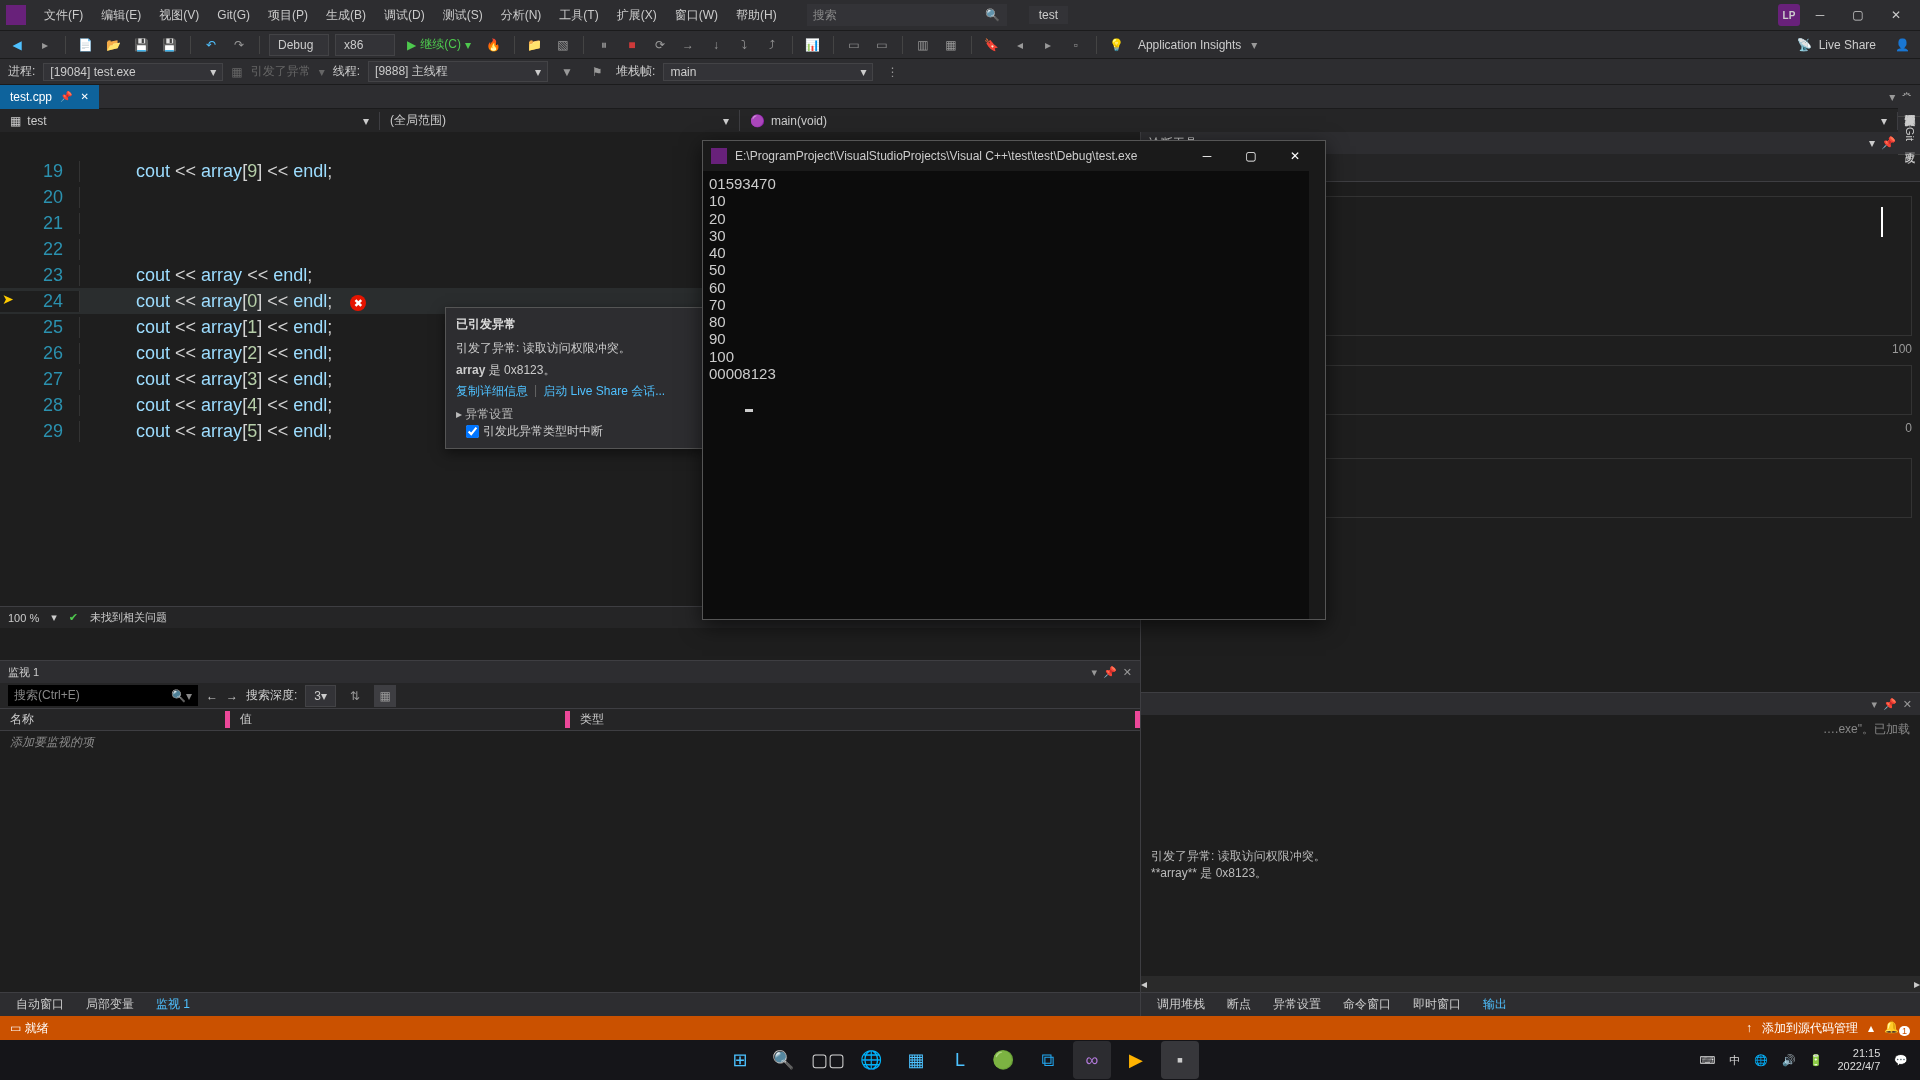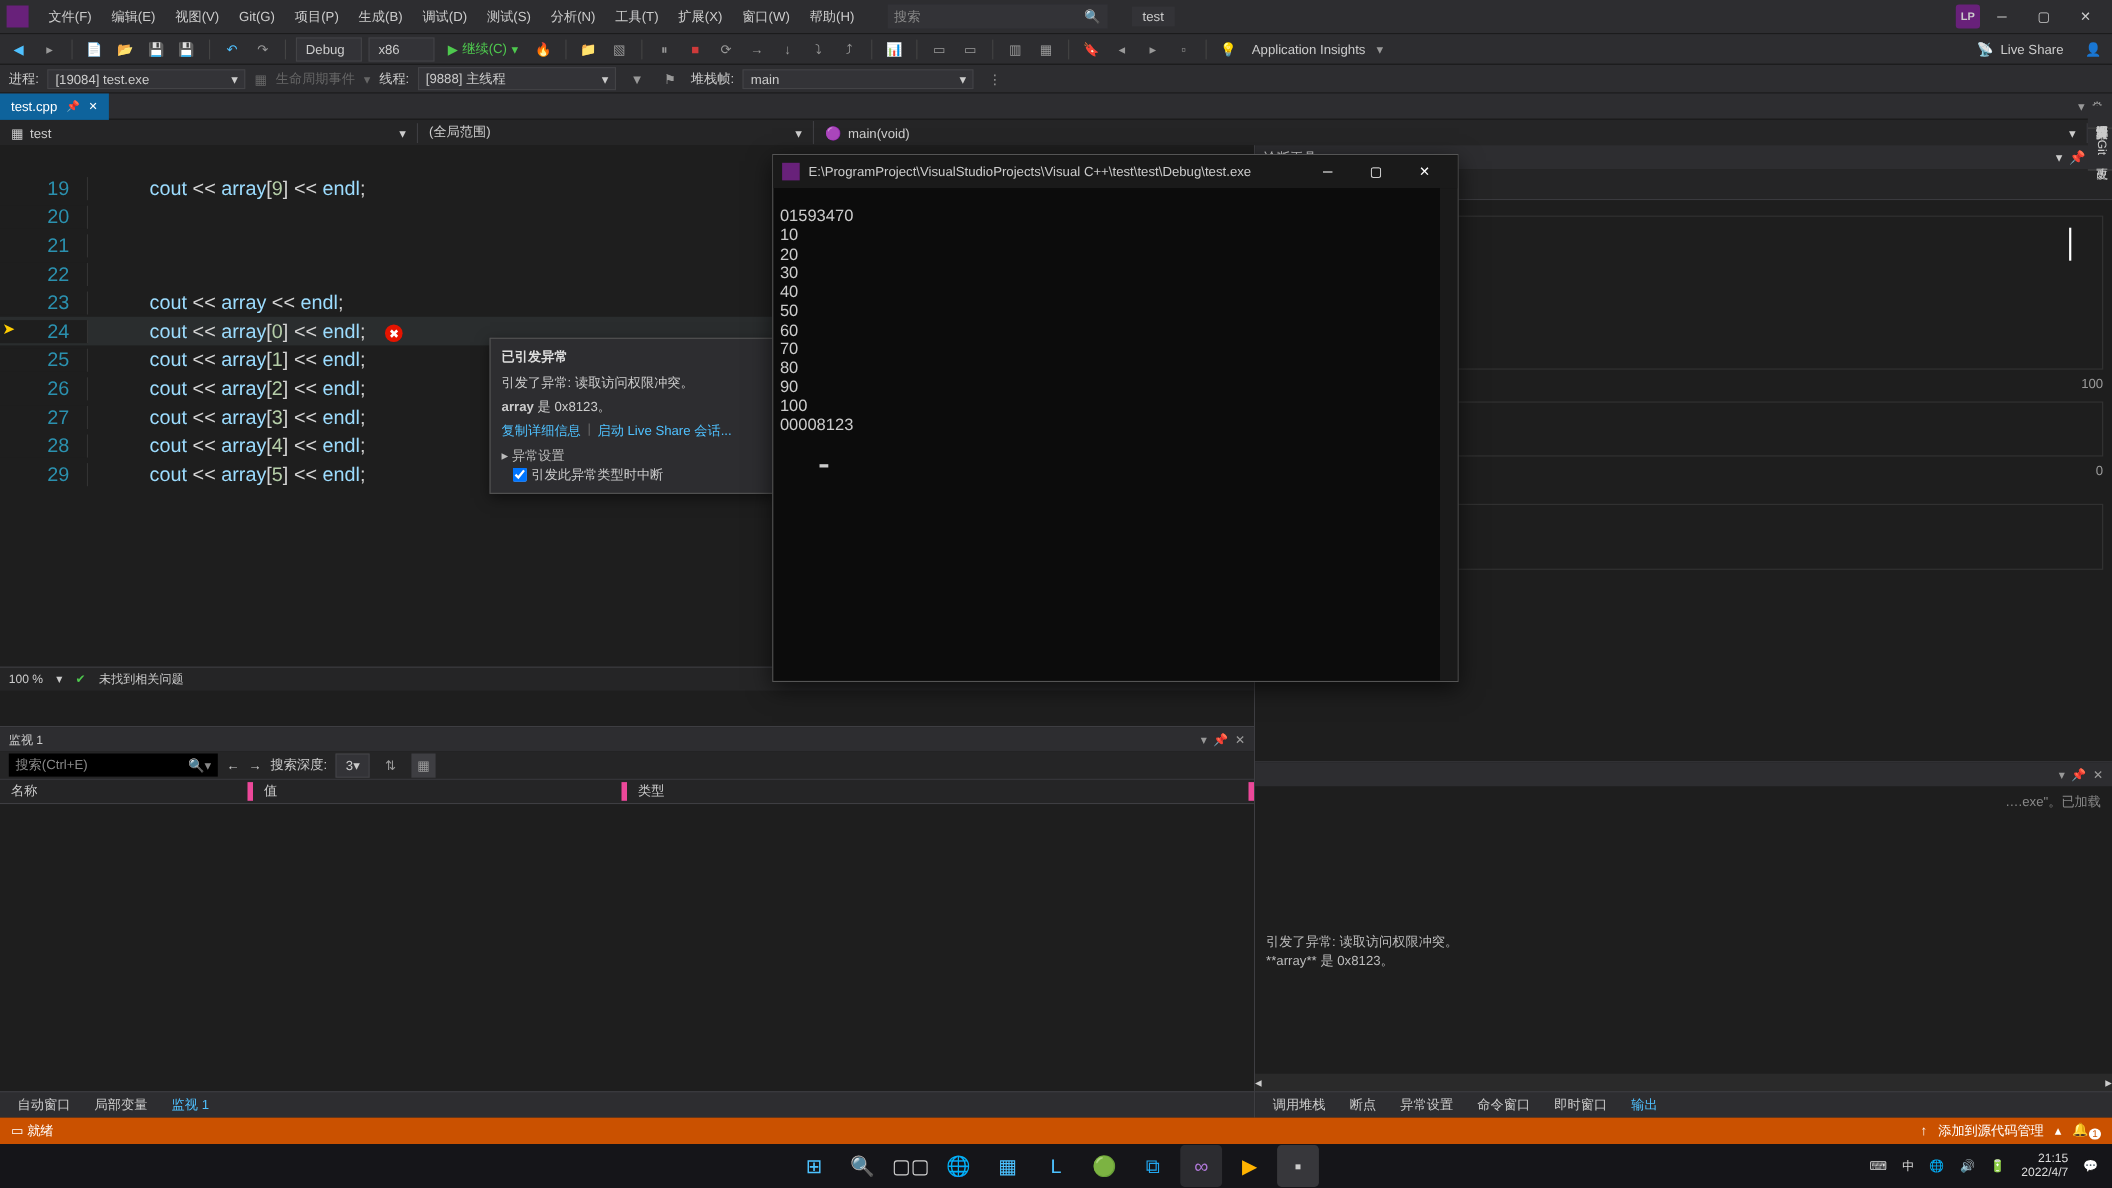--- a/index.html
+++ b/index.html
@@ -113,21 +113,21 @@
 .taskbar .tb-icon.active { background:rgba(255,255,255,0.1); }
 .taskbar .tray { margin-left:auto; display:flex; align-items:center; gap:14px; padding-right:12px; color:#ddd; font-size:11px; }
 .taskbar .clock { text-align:right; line-height:1.2; }
 
 
 .console { position:absolute; top:140px; left:702px; width:624px; height:480px; background:#0c0c0c; border:1px solid #555; z-index:20; box-shadow:0 6px 20px rgba(0,0,0,0.6); display:flex; flex-direction:column; }
 .console .titlebar { height:30px; background:#1a1a1a; display:flex; align-items:center; padding:0 8px; }
 .console .titlebar .ico { width:16px; height:16px; background:#68217a; margin-right:8px; }
 .console .titlebar .btns { margin-left:auto; display:flex; }
 .console .titlebar .wbtn { width:44px; height:30px; display:flex; align-items:center; justify-content:center; color:#fff; }
-.console .body { flex:1; padding:17px 6px; font-family:Consolas,"NSimSun",monospace; font-size:15px; color:#ccc; line-height:1.15; white-space:pre; overflow:hidden; position:relative; }
+.console .body { flex:1; padding:4px 6px; font-family:Consolas,"NSimSun",monospace; font-size:15px; color:#ccc; line-height:1.15; white-space:pre; overflow:hidden; position:relative; }
 .console .scrollbar { position:absolute; right:0; top:0; width:16px; height:100%; background:#1a1a1a; }
 .console .cursor { display:inline-block; width:8px; height:3px; background:#ccc; }
 
 
 .side-tabs { position:absolute; right:0; top:96px; width:22px; background:#2d2d30; display:flex; flex-direction:column; }
 .side-tabs .vt { writing-mode:vertical-rl; padding:10px 3px; font-size:11px; color:#ccc; border-bottom:1px solid #444; }
 </style>
 </head>
 <body>
 
@@ -211,21 +211,21 @@
   <div class="tool-btn">👤</div>
 </div>
 
 <div class="debugbar">
   <span>进程:</span>
   <div class="dd" style="min-width:180px">
       <span>[19084] test.exe</span>
       <span style="margin-left:auto">▾</span>
     </div>
   <span style="color:#666">▦ </span>
-    <span style="color:#666">生命周期事件</span>
+    <span style="color:#666">引发了异常</span>
     <span style="color:#666"> ▾</span>
   <span>线程:</span>
   <div class="dd" style="min-width:180px">
       <span>[9888] 主线程</span>
       <span style="margin-left:auto">▾</span>
     </div>
   <div class="tool-btn">▼</div>
   <div class="tool-btn">⚑</div>
   <span>堆栈帧:</span>
   <div class="dd" style="min-width:210px">
@@ -316,20 +316,21 @@
         <span class="tool-dd" style="min-width:30px"><span>3</span> ▾</span>
         <span class="tool-btn">⇅</span>
         <span class="tool-btn" style="background:#3e3e42">▦</span>
       </div>
       <div class="watch-table">
         <div class="watch-head">
           <div class="col" style="width:230px">名称</div>
           <div class="col" style="width:340px">值</div>
           <div class="col" style="flex:1">类型</div>
         </div>
+        <div class="watch-row">添加要监视的项</div>
       </div>
     </div>
 
     <div class="panel-tabs">
       <div class="ptab">自动窗口</div>
       <div class="ptab">局部变量</div>
       <div class="ptab active">监视 1</div>
     </div>
   </div>
 

